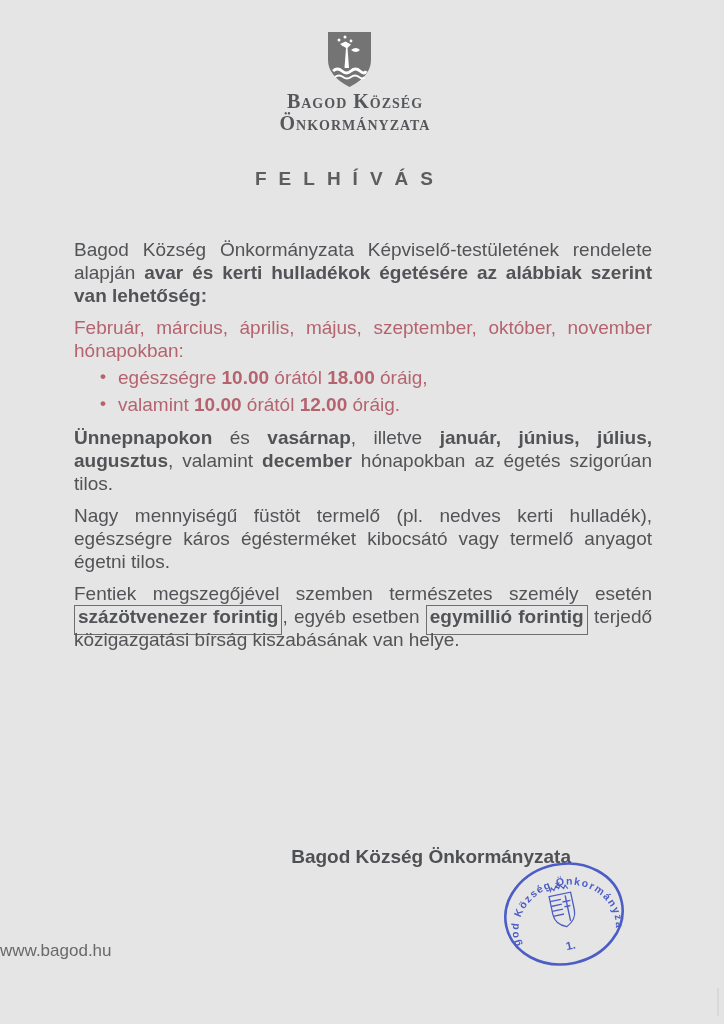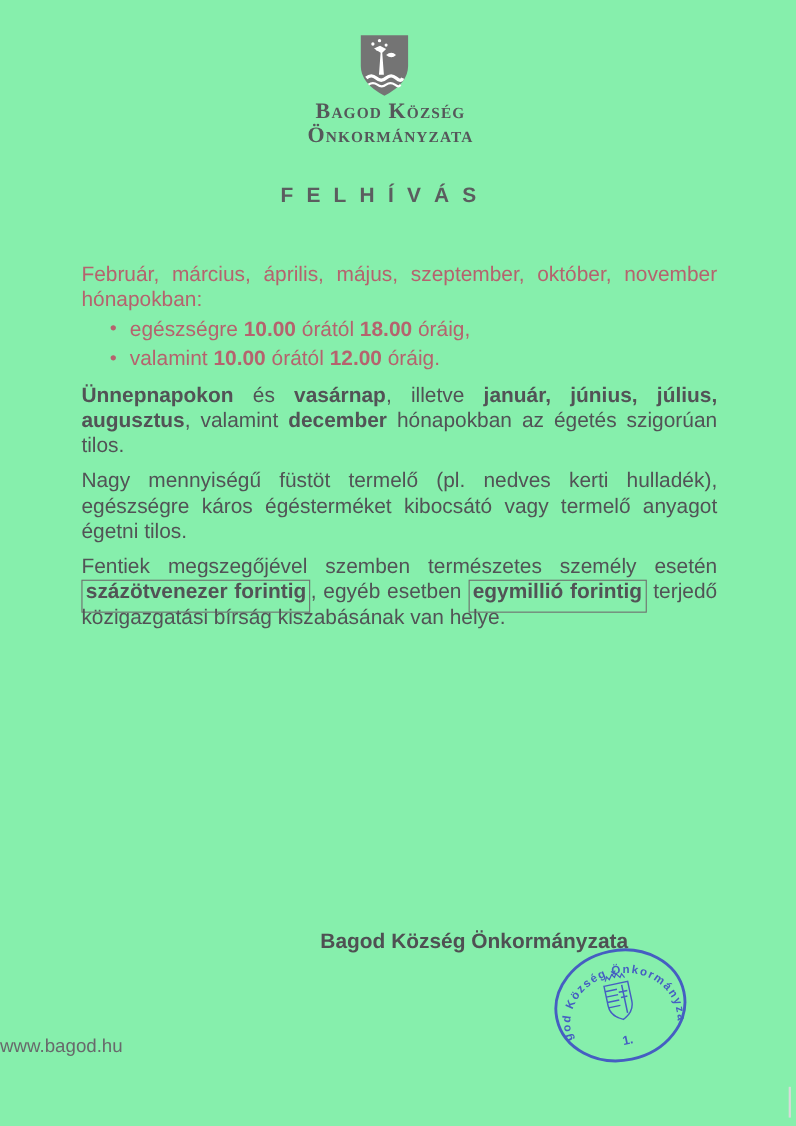--- a/index.html
+++ b/index.html
@@ -1,19 +1,19 @@
 <!DOCTYPE html>
 <html><head>
 <meta charset="utf-8">
 <style>
   html,body{margin:0;padding:0;background:#ffffff;}
   .page{
     position:relative;
     width:724px;height:1024px;
-    background:#86efac;
+    background:#e5e5e5;
     font-family:"Liberation Sans","DejaVu Sans",sans-serif;
     color:#525356;
     overflow:hidden;
   }
   .crest{position:absolute;left:326px;top:30px;width:47px;height:59px;}
   .org{
     position:absolute;top:90px;left:0;width:710px;
     text-align:center;
     font-family:"Liberation Serif","DejaVu Serif",serif;
     font-variant:small-caps;
@@ -95,20 +95,21 @@
   </svg>
 
   <div class="org">
     <div>Bagod Község</div>
     <div>Önkormányzata</div>
   </div>
 
   <h1 class="title">FELHÍVÁS</h1>
 
   <div class="body-col">
+    <p><span>Bagod Község Önkormányzata Képviselő-testületének rendelete alapján </span><span class="b">avar és kerti hulladékok égetésére az alábbiak szerint van lehetőség:</span></p>
     <p class="red" style="margin-bottom:4px"><span>Február, március, április, május, szeptember, október, november hónapokban:</span></p>
     <ul class="hours red">
       <li>
         <span class="dot">•</span>
         <span><span>egészségre </span><span class="b">10.00</span><span> órától </span><span class="b">18.00</span><span> óráig,</span></span>
       </li>
       <li>
         <span class="dot">•</span>
         <span><span>valamint </span><span class="b">10.00</span><span> órától </span><span class="b">12.00</span><span> óráig.</span></span>
       </li>

